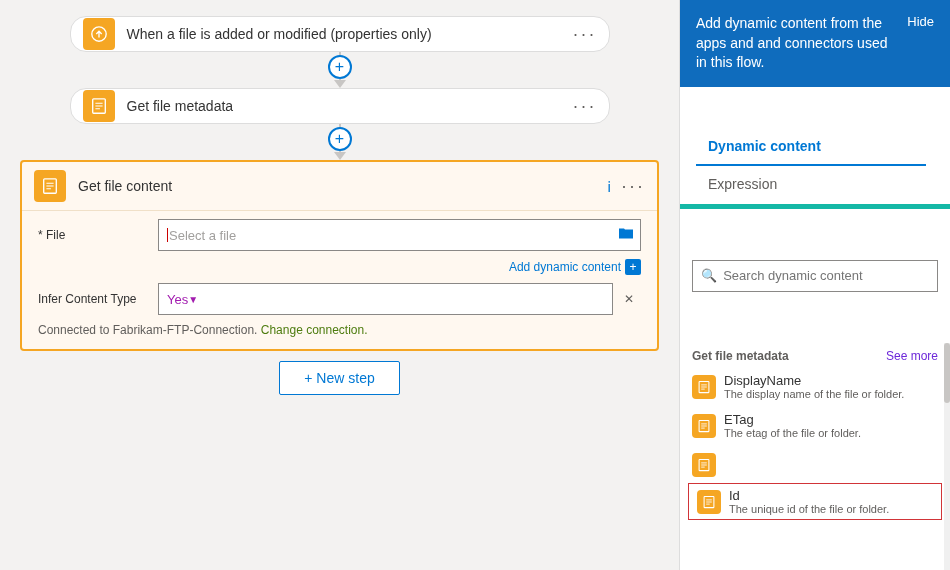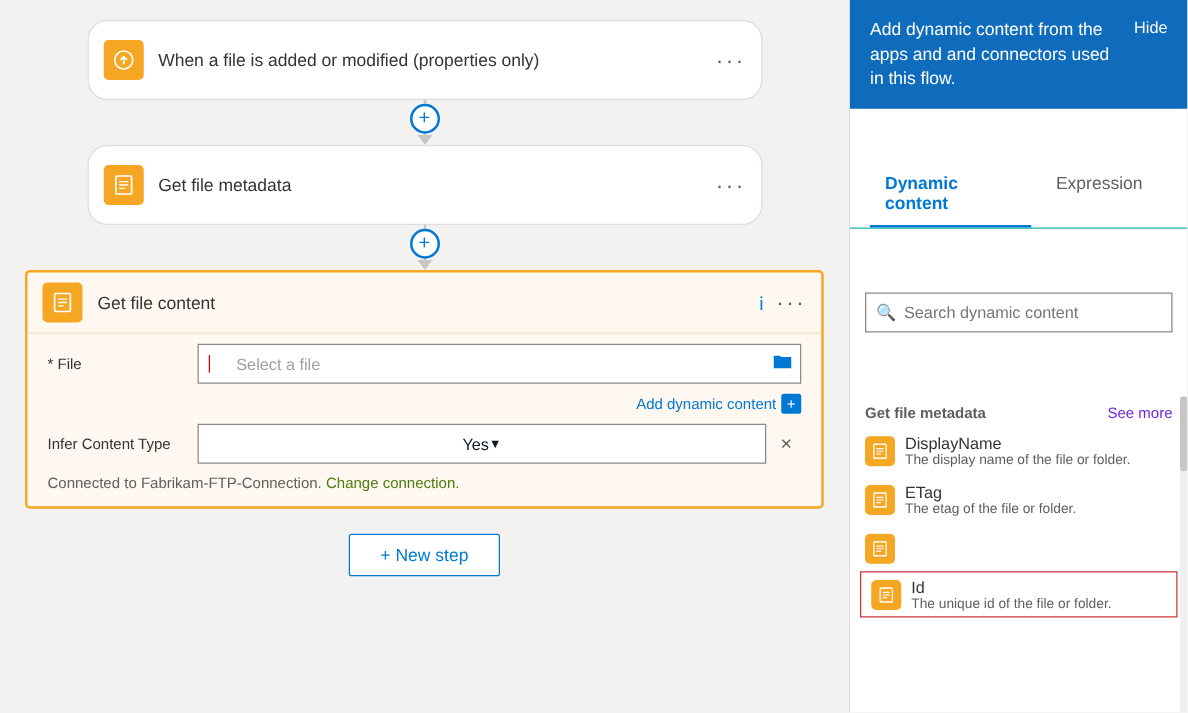--- a/index.html
+++ b/index.html
@@ -24,21 +24,21 @@
 
     
     .step-card {
       background: white;
       border: 1px solid #ddd;
       border-radius: 16px;
       width: 540px;
       display: flex;
       align-items: center;
       padding: 0 12px;
-      height: 64px;
+      height: 36px;
       position: relative;
     }
 
     .step-icon {
       width: 32px;
       height: 32px;
       border-radius: 4px;
       background: #f5a623;
       display: flex;
       align-items: center;
@@ -196,25 +196,25 @@
       font-size: 12px;
       margin-left: 4px;
     }
 
     .form-select {
       flex: 1;
       border: 1px solid #8a8886;
       height: 32px;
       padding: 0 8px;
       font-size: 13px;
-      color: #0f172a;
+      color: #a21caf;
       background: white;
       display: flex;
       align-items: center;
-      justify-content: center;
+      justify-content: flex-start;
     }
 
     .select-close {
       width: 24px;
       height: 24px;
       display: flex;
       align-items: center;
       justify-content: center;
       color: #605e5c;
       cursor: pointer;
@@ -235,21 +235,21 @@
 
     
     .new-step-btn {
       border: 1px solid #0078d4;
       background: white;
       color: #0078d4;
       padding: 8px 24px;
       font-size: 14px;
       cursor: pointer;
       border-radius: 2px;
-      margin-top: 20px;
+      margin-top: 10px;
     }
 
     
     .right-panel {
       width: 370px;
       background: white;
       border-left: 1px solid #ddd;
       display: flex;
       flex-direction: column;
       height: 570px;
@@ -274,22 +274,23 @@
     .panel-hide-btn {
       font-size: 13px;
       color: white;
       cursor: pointer;
       margin-left: 16px;
       white-space: nowrap;
     }
 
     .panel-tabs {
       display: flex;
-      border-bottom: 1px solid #14b8a6;
+      border-bottom: 5px solid #14b8a6;
       padding: 0 16px;
+      flex-direction: column;
     }
 
     .panel-tab {
       padding: 10px 12px;
       font-size: 14px;
       color: #605e5c;
       cursor: pointer;
       border-bottom: 2px solid transparent;
       margin-right: 8px;
     }
@@ -467,21 +468,21 @@
       <span class="step-title">Get file content</span>
       <span style="color:#0078d4; margin-right:10px; font-size:15px;">ℹ</span>
       <span class="step-more">···</span>
     </div>
     <div class="card-body">
 
       <div class="form-row">
         <div class="form-label">
           <span>* </span>File
         </div>
-        <div class="form-input" style="position:relative;gap:20px;">
+        <div class="form-input" style="position:relative;">
           <span class="cursor"></span>
           <span style="color:#a19f9d;">Select a file</span>
           <span class="folder-icon">
             <svg width="16" height="16" viewBox="0 0 16 16" fill="#0078d4">
                 <path d="M1 3h5l1 1h8v9H1V3z"></path>
               </svg>
           </span>
         </div>
       </div>
 

